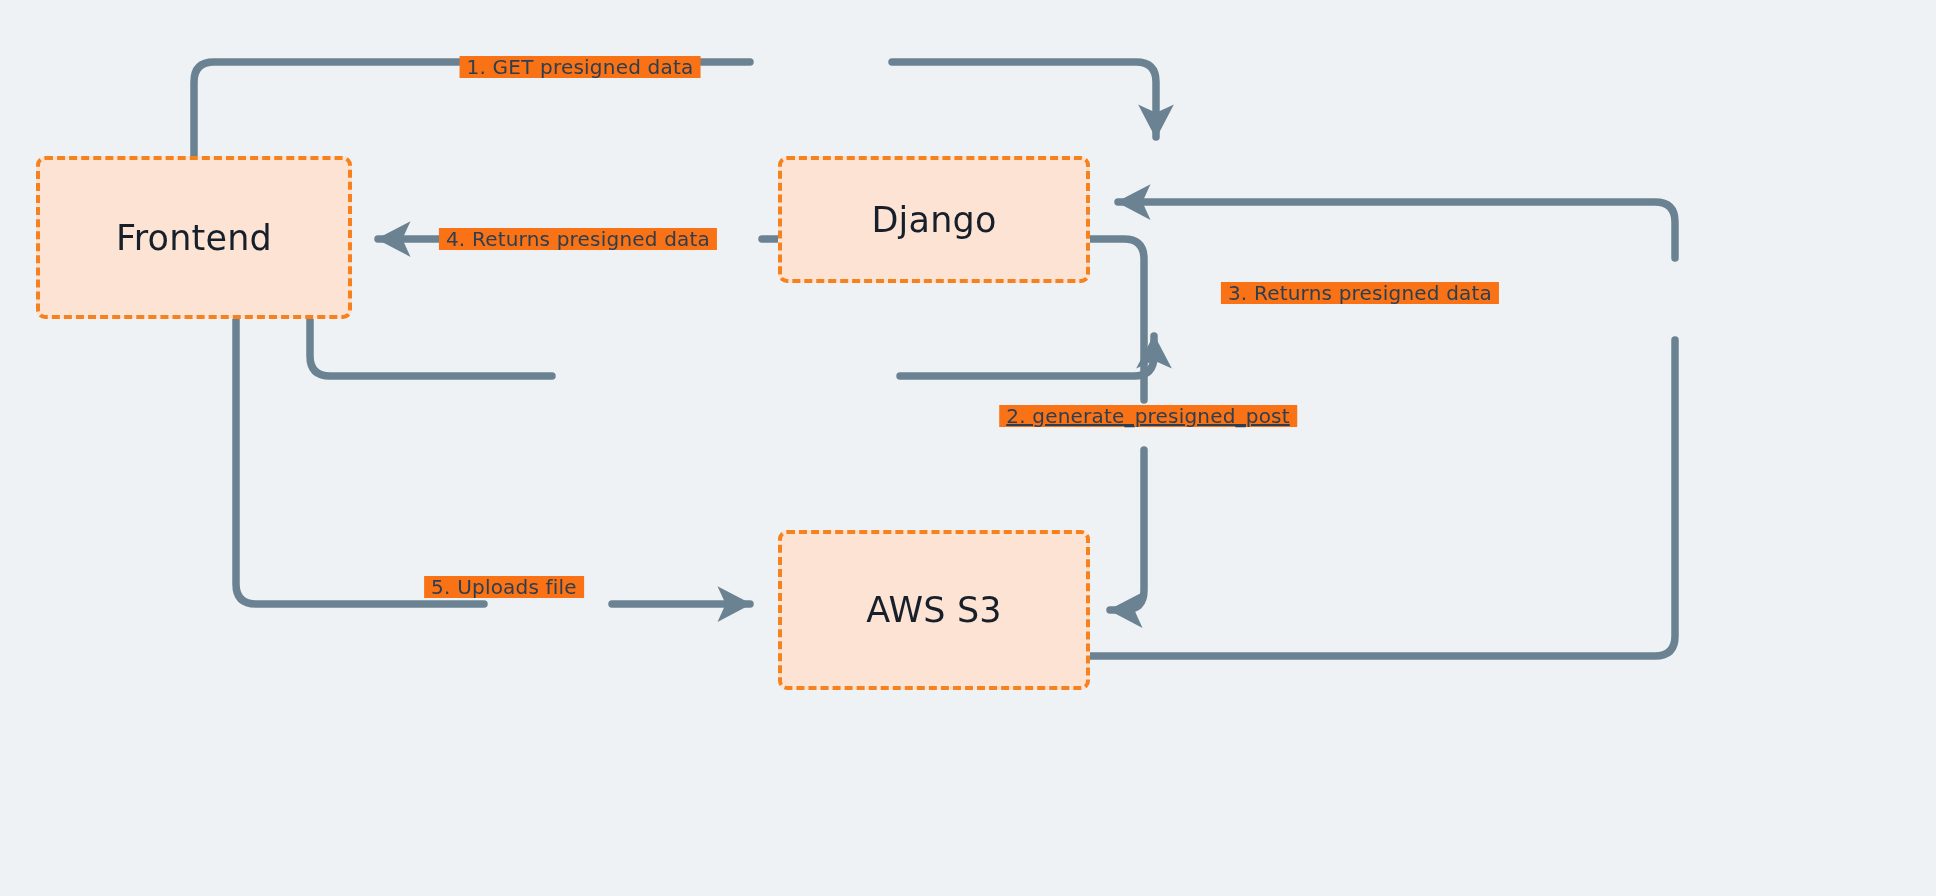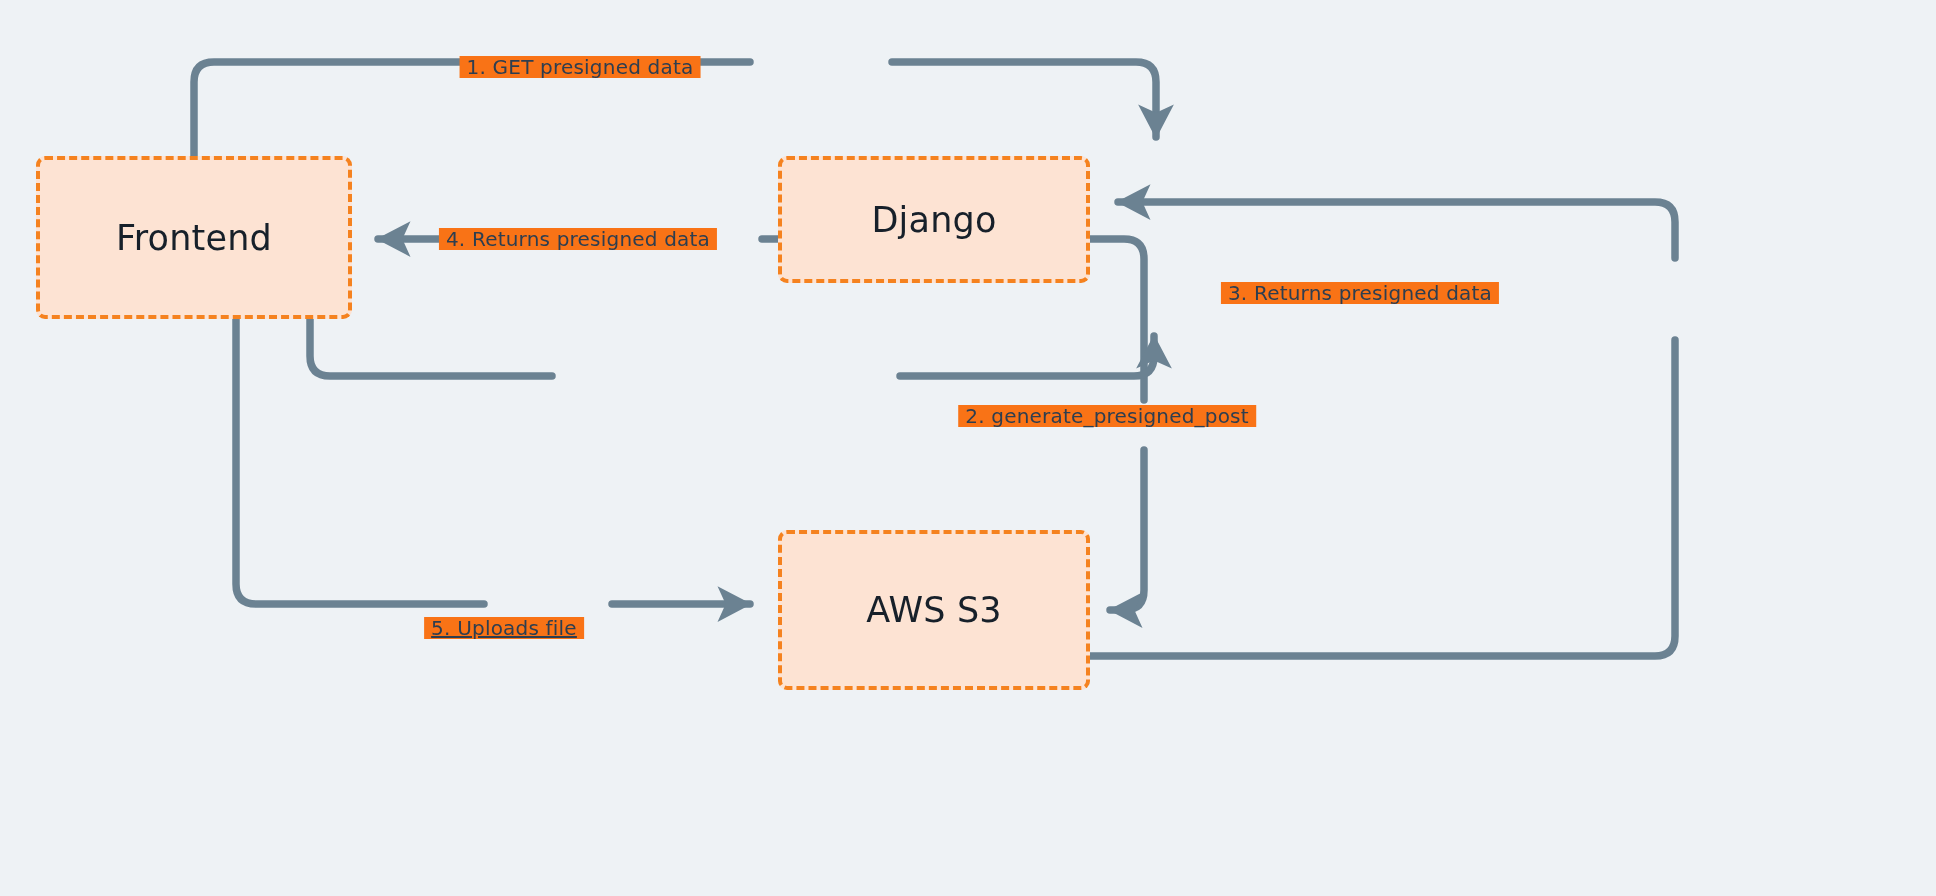--- a/index.html
+++ b/index.html
@@ -57,22 +57,22 @@
     transform: translate(-50%, -50%);
   }
   #node-frontend { left: 36px;  top: 156px; width: 316px; height: 163px; }
   #node-django   { left: 778px; top: 156px; width: 312px; height: 127px; }
   #node-s3       { left: 778px; top: 530px; width: 312px; height: 160px; }
 
   #label-1 { left: 580px;  top: 67px;  }
   #label-4 { left: 578px;  top: 239px; }
   #label-3 { left: 1360px; top: 282px; margin-top: 11px; }
   #label-6 { left: 572px;  top: 377px; }
-  #label-2 { left: 1107px; top: 416px; }
-  #label-5 { left: 504px;  top: 628px; text-decoration: underline; }
+  #label-2 { left: 1148px; top: 416px; text-decoration: underline; }
+  #label-5 { left: 504px;  top: 587px; }
 </style>
 </head>
 <body>
 
 <div id="diagram-root">
 
   <svg id="edge-layer" viewBox="0 0 1936 896" width="1936" height="896" xmlns="http://www.w3.org/2000/svg">
     <defs>
       <marker id="ah-down" viewBox="0 0 12 12" refX="6" refY="9" markerWidth="5.2" markerHeight="5.2" orient="auto-start-reverse">
         <path d="M 1 1 L 11 1 L 6 11 Z" fill="#6b8292"></path>

